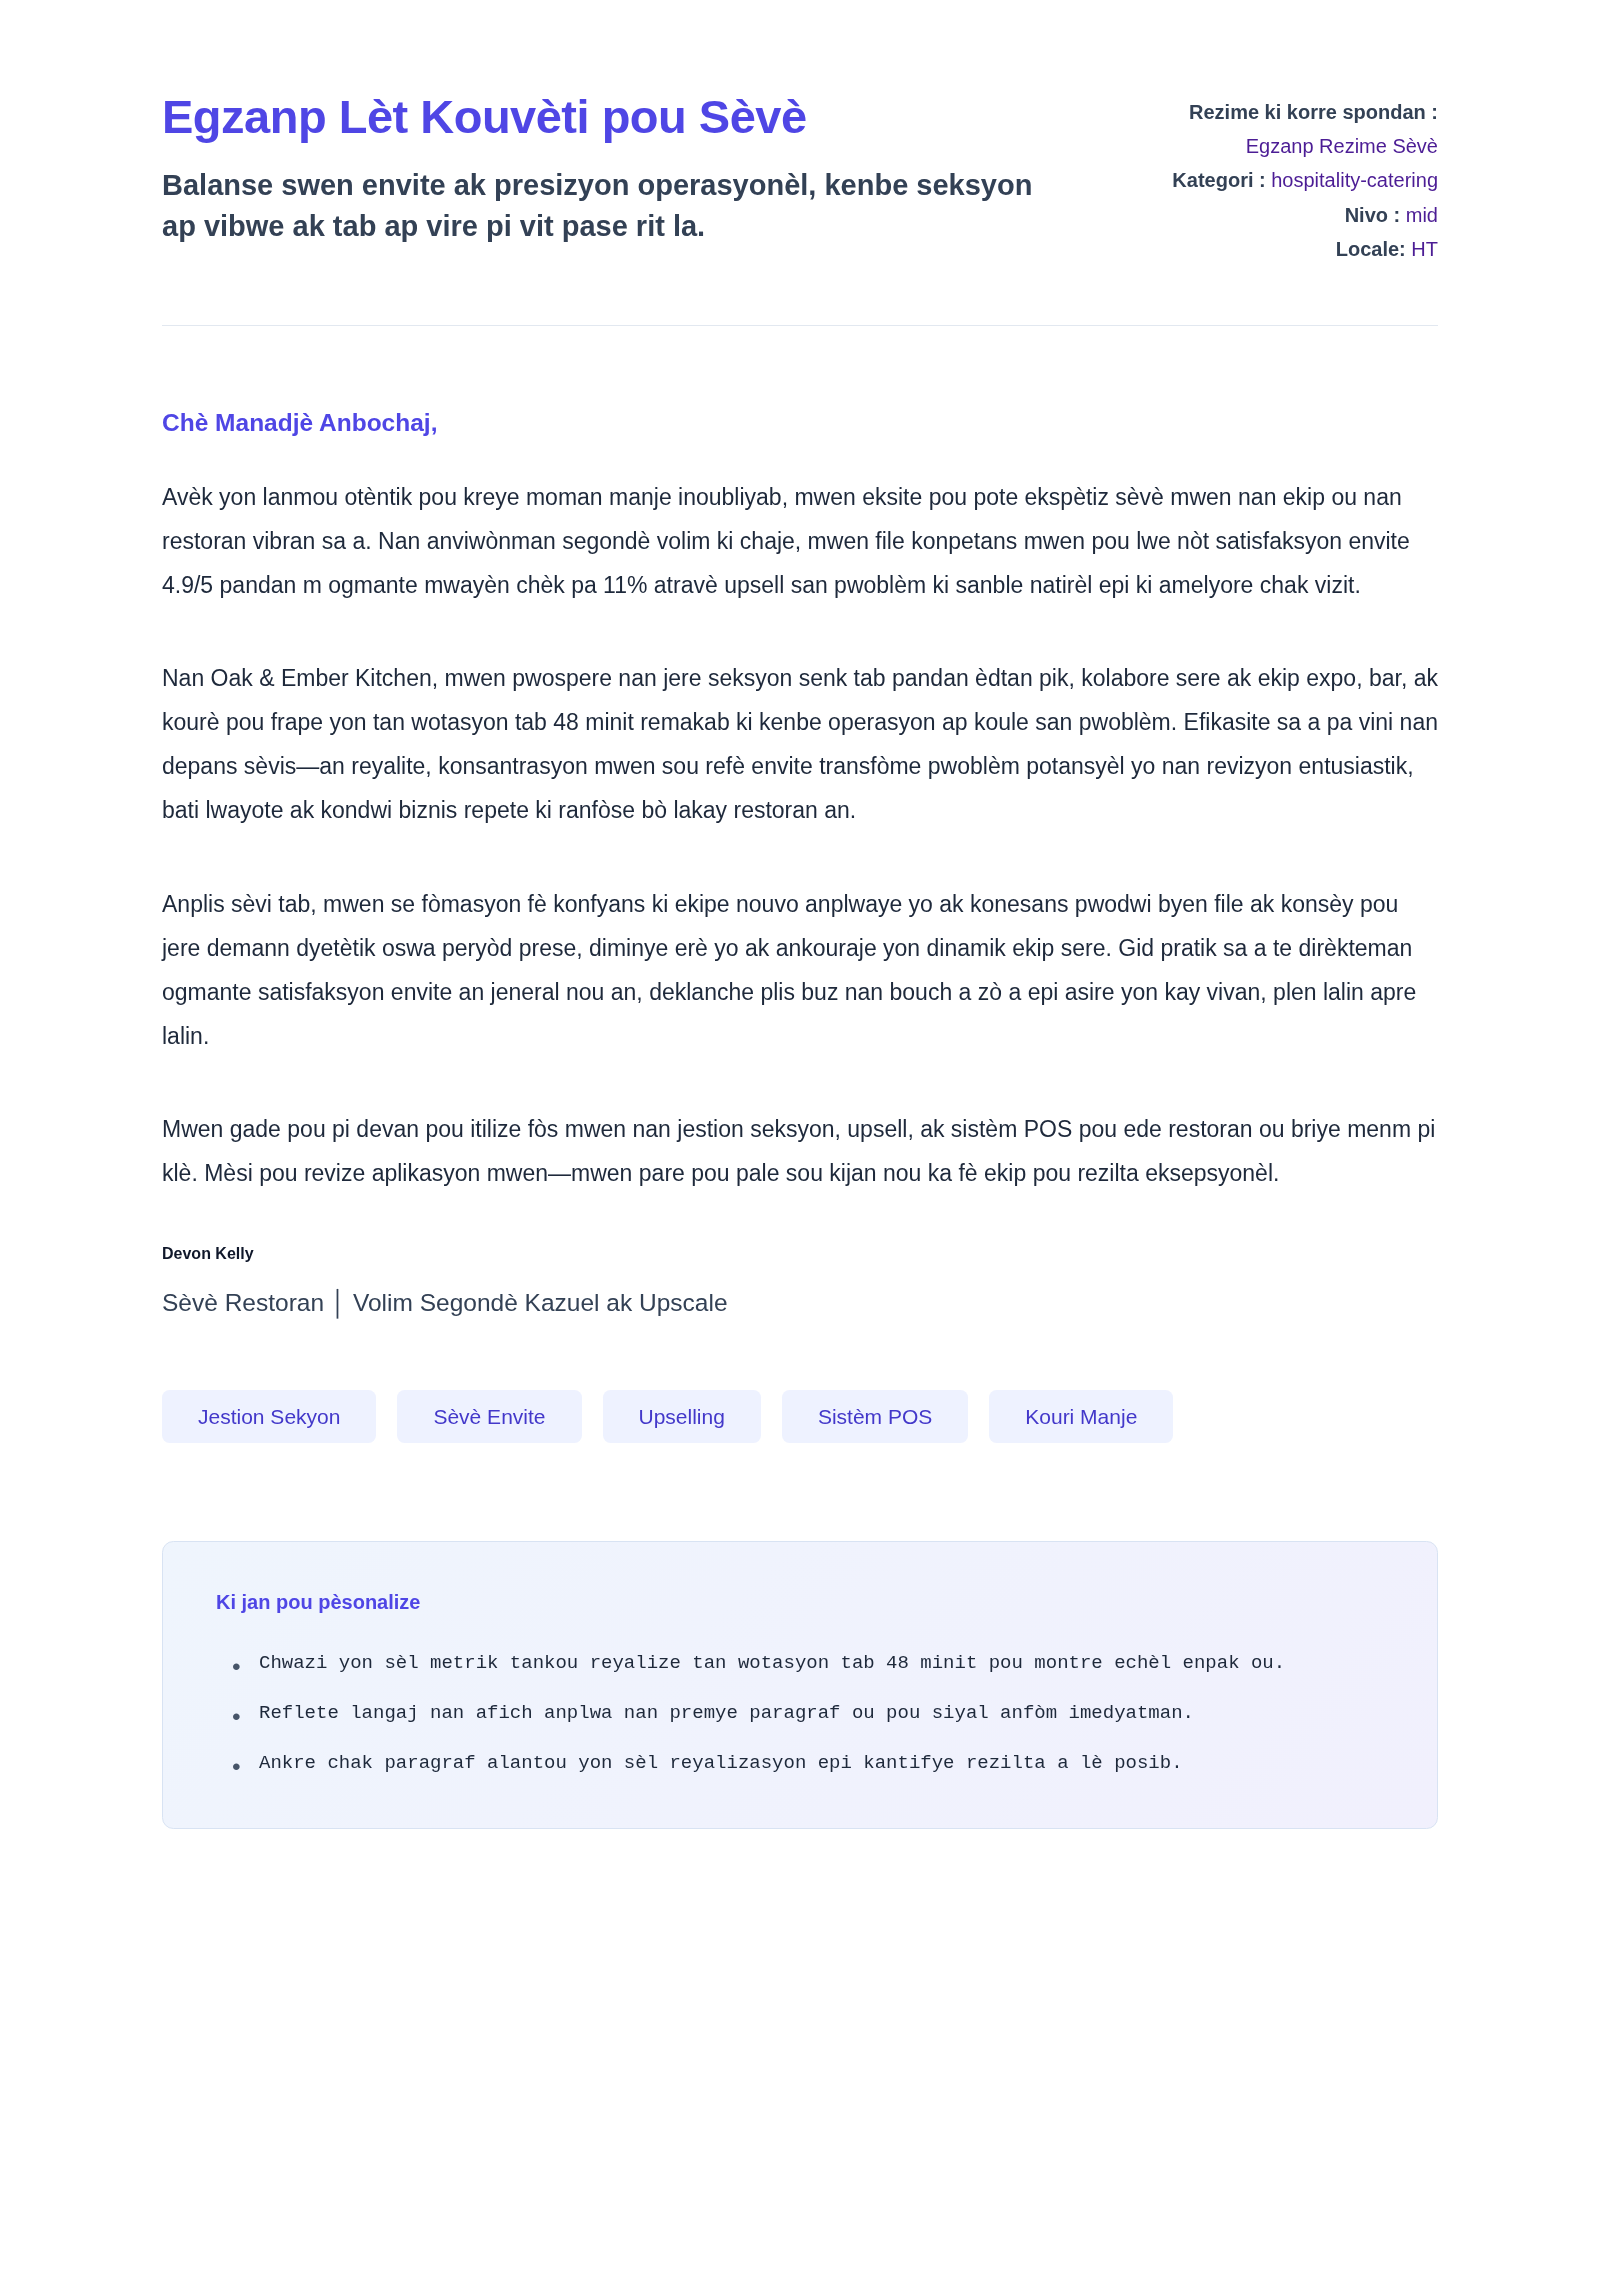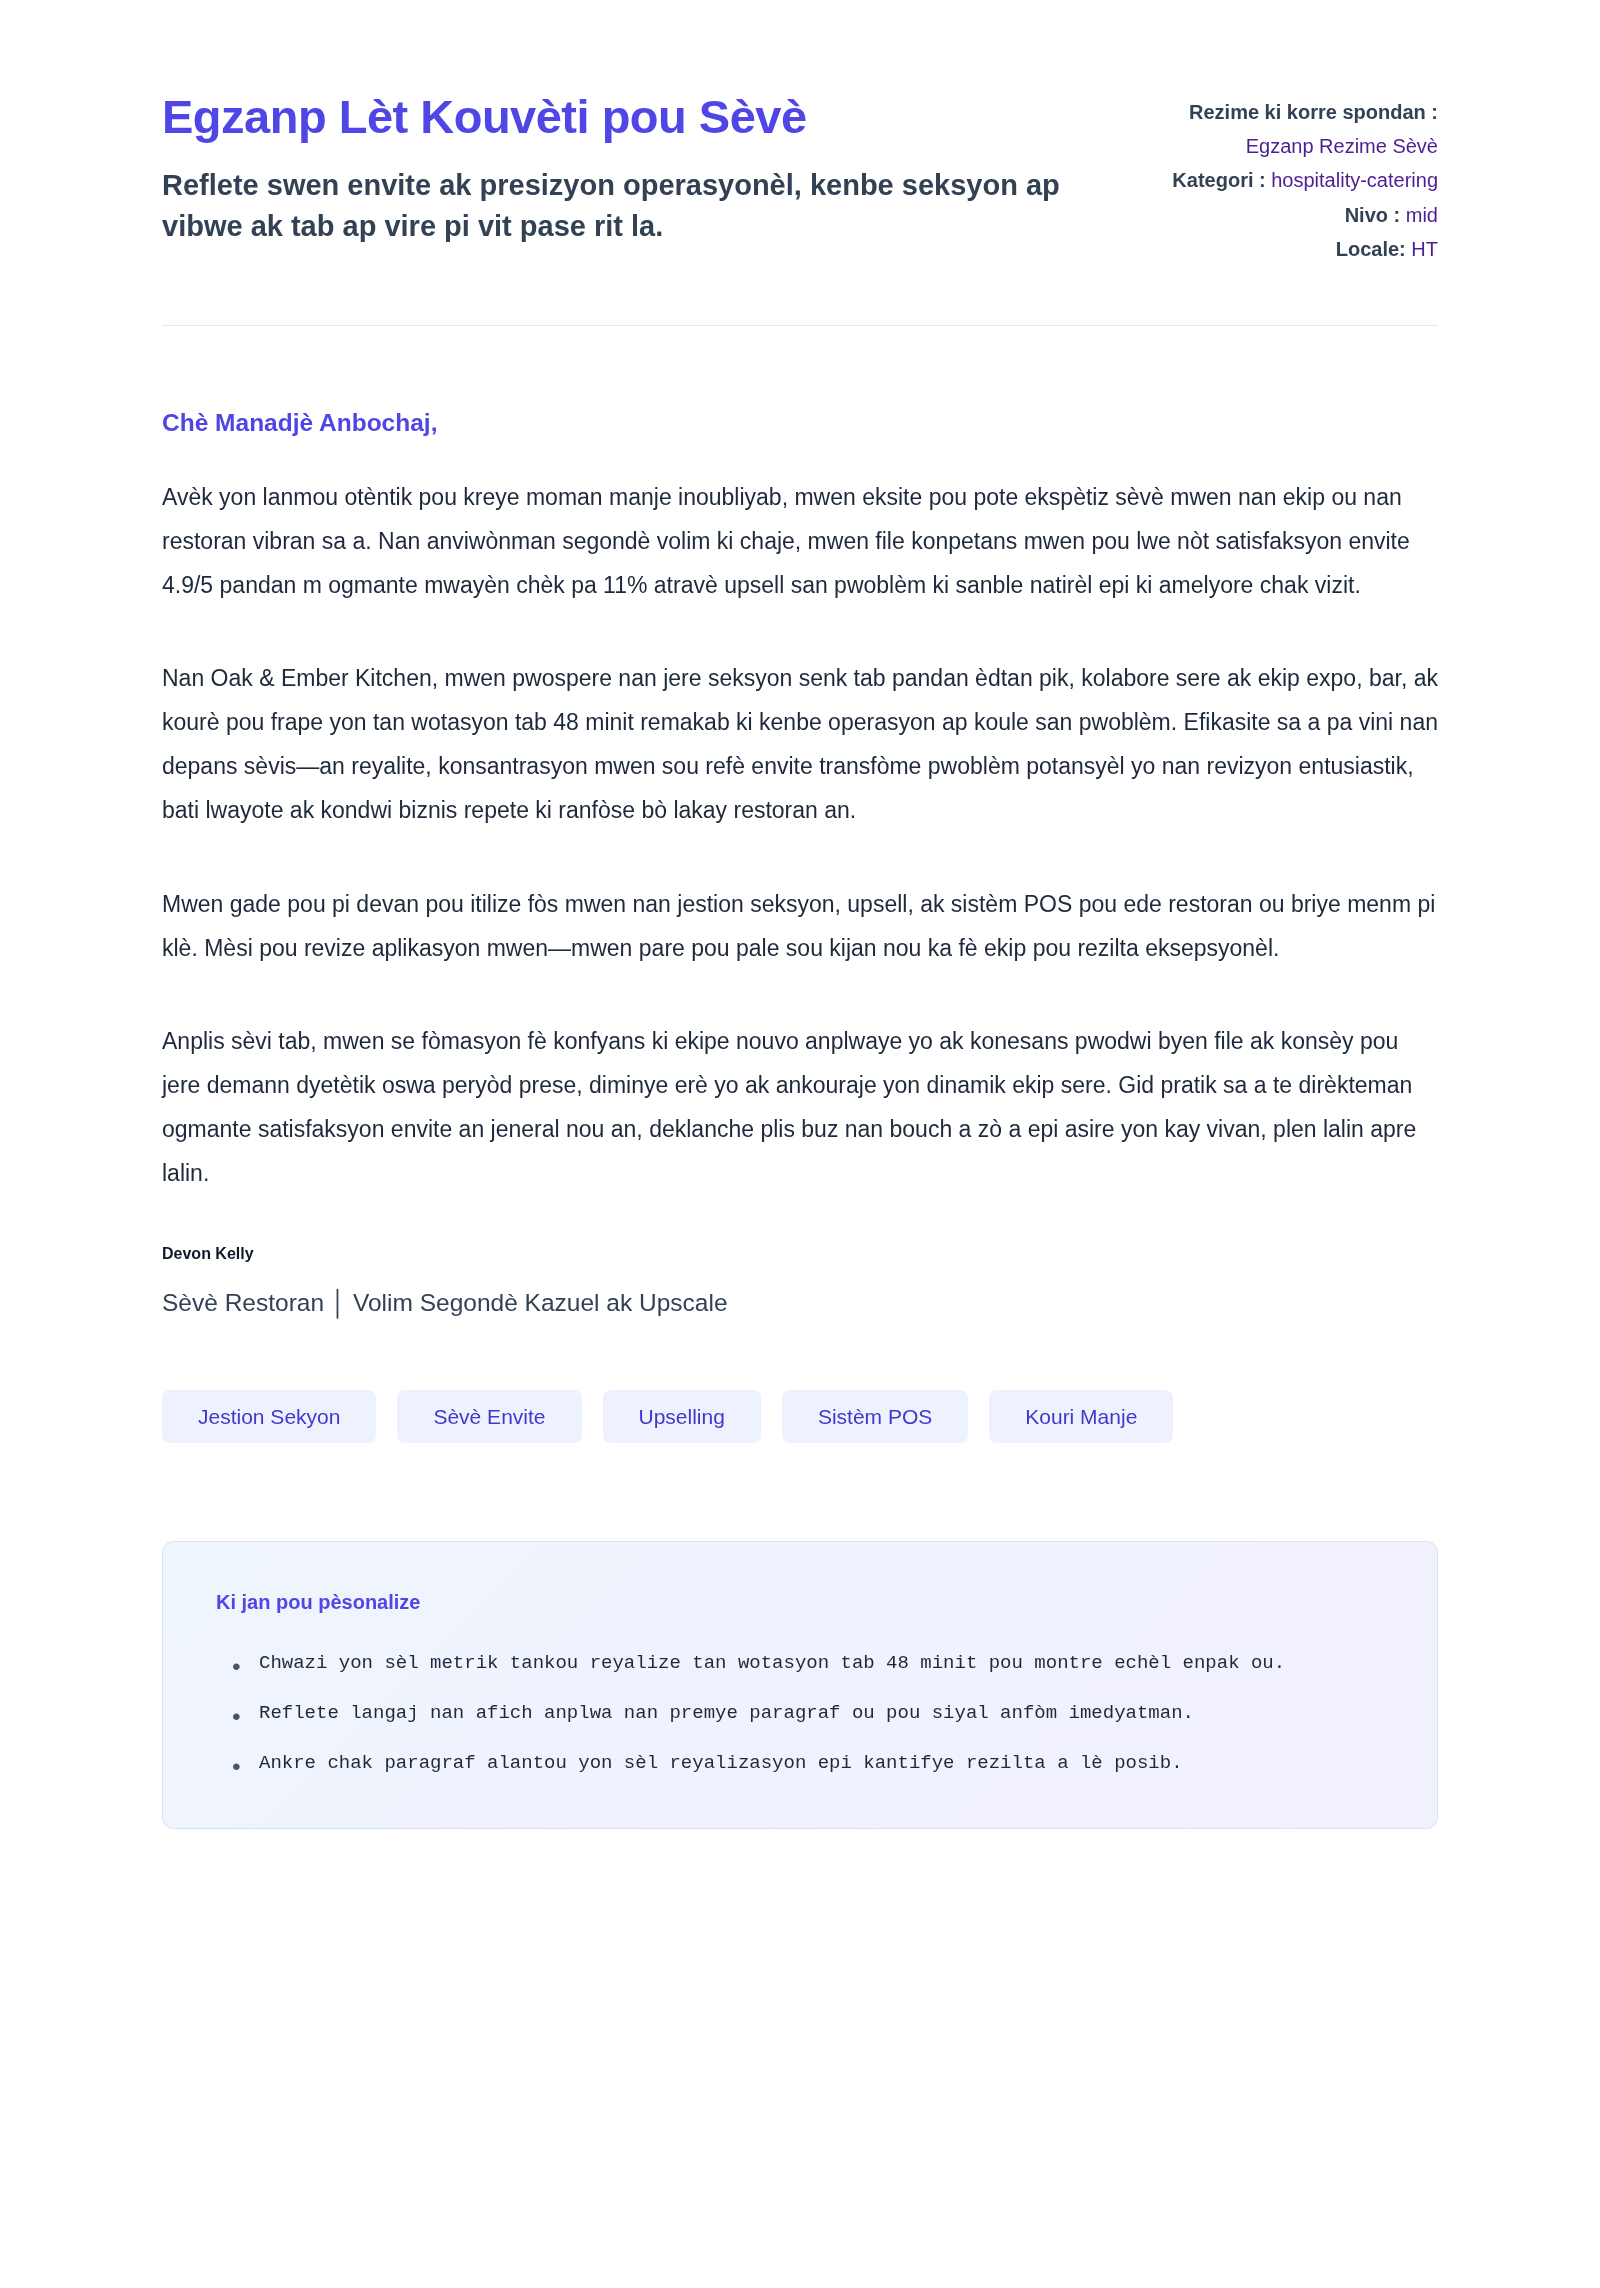--- a/index.html
+++ b/index.html
@@ -138,21 +138,21 @@
   }
 </style>
 </head>
 <body>
 
 <div class="page">
 
   <div class="header">
     <div class="header-left">
       <div class="doc-title">Egzanp Lèt Kouvèti pou Sèvè</div>
-      <div class="doc-subtitle">Reflete swen envite ak presizyon operasyonèl, kenbe seksyon ap vibwe ak tab ap vire pi vit pase rit la.</div>
+      <div class="doc-subtitle">Balanse swen envite ak presizyon operasyonèl, kenbe seksyon ap vibwe ak tab ap vire pi vit pase rit la.</div>
     </div>
     <div class="meta-block">
       <div class="meta-row">
         <span class="meta-label">Rezime ki korre spondan :</span>
         <span class="meta-value">Egzanp Rezime Sèvè</span>
       </div>
       <div class="meta-row">
         <span class="meta-label">Kategori :</span>
         <span class="meta-value">hospitality-catering</span>
       </div>
@@ -166,22 +166,22 @@
       </div>
     </div>
   </div>
 
   <hr class="divider">
 
   <div class="letter">
     <div class="greeting">Chè Manadjè Anbochaj,</div>
     <p class="paragraph">Avèk yon lanmou otèntik pou kreye moman manje inoubliyab, mwen eksite pou pote ekspètiz sèvè mwen nan ekip ou nan restoran vibran sa a. Nan anviwònman segondè volim ki chaje, mwen file konpetans mwen pou lwe nòt satisfaksyon envite 4.9/5 pandan m ogmante mwayèn chèk pa 11% atravè upsell san pwoblèm ki sanble natirèl epi ki amelyore chak vizit.</p>
     <p class="paragraph">Nan Oak &amp; Ember Kitchen, mwen pwospere nan jere seksyon senk tab pandan èdtan pik, kolabore sere ak ekip expo, bar, ak kourè pou frape yon tan wotasyon tab 48 minit remakab ki kenbe operasyon ap koule san pwoblèm. Efikasite sa a pa vini nan depans sèvis—an reyalite, konsantrasyon mwen sou refè envite transfòme pwoblèm potansyèl yo nan revizyon entusiastik, bati lwayote ak kondwi biznis repete ki ranfòse bò lakay restoran an.</p>
+    <p class="paragraph">Anplis sèvi tab, mwen se fòmasyon fè konfyans ki ekipe nouvo anplwaye yo ak konesans pwodwi byen file ak konsèy pou jere demann dyetètik oswa peryòd prese, diminye erè yo ak ankouraje yon dinamik ekip sere. Gid pratik sa a te dirèkteman ogmante satisfaksyon envite an jeneral nou an, deklanche plis buz nan bouch a zò a epi asire yon kay vivan, plen lalin apre lalin.</p>
     <p class="paragraph">Mwen gade pou pi devan pou itilize fòs mwen nan jestion seksyon, upsell, ak sistèm POS pou ede restoran ou briye menm pi klè. Mèsi pou revize aplikasyon mwen—mwen pare pou pale sou kijan nou ka fè ekip pou rezilta eksepsyonèl.</p>
-    <p class="paragraph">Anplis sèvi tab, mwen se fòmasyon fè konfyans ki ekipe nouvo anplwaye yo ak konesans pwodwi byen file ak konsèy pou jere demann dyetètik oswa peryòd prese, diminye erè yo ak ankouraje yon dinamik ekip sere. Gid pratik sa a te dirèkteman ogmante satisfaksyon envite an jeneral nou an, deklanche plis buz nan bouch a zò a epi asire yon kay vivan, plen lalin apre lalin.</p>
 
     <div class="signature-name">Devon Kelly</div>
     <div class="signature-role">Sèvè Restoran │ Volim Segondè Kazuel ak Upscale</div>
   </div>
 
   <div class="tags">
     <span class="tag-chip">Jestion Sekyon</span>
     <span class="tag-chip">Sèvè Envite</span>
     <span class="tag-chip">Upselling</span>
     <span class="tag-chip">Sistèm POS</span>

